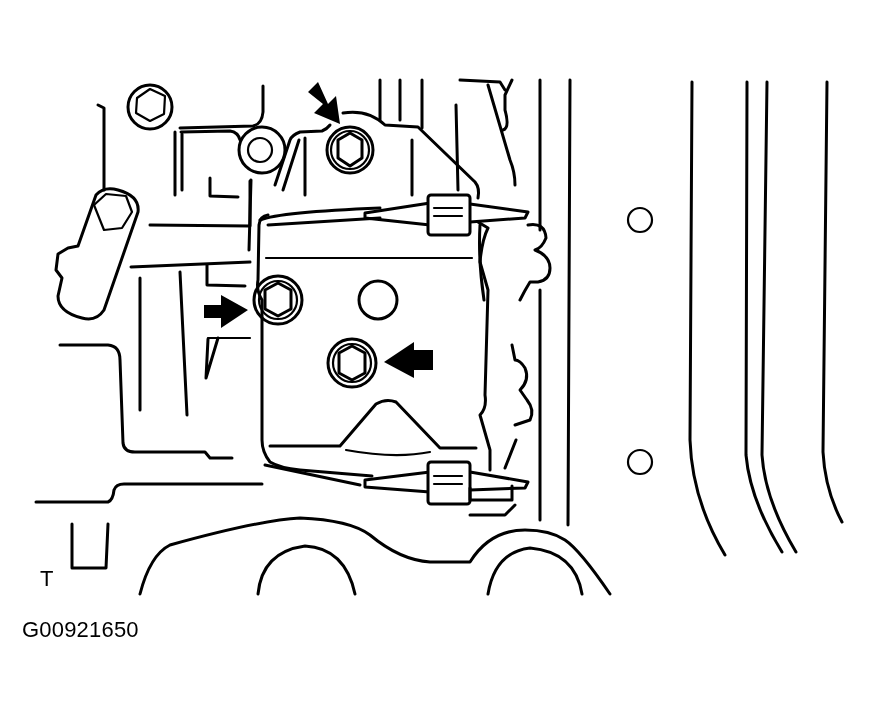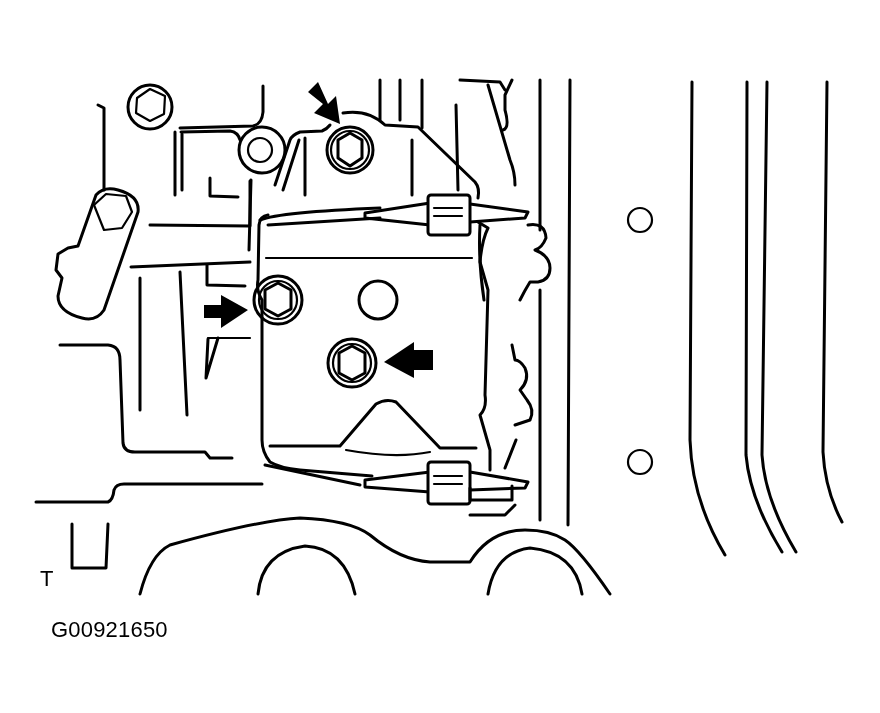--- a/index.html
+++ b/index.html
@@ -2,21 +2,21 @@
 <html><head>
   <meta charset="utf-8">
   <style>
     html, body { margin: 0; padding: 0; background: #ffffff; }
     body { width: 880px; height: 713px; position: relative; overflow: hidden; font-family: "Liberation Sans", sans-serif; }
     #diagram { position: absolute; left: 0; top: 0; width: 880px; height: 713px; }
     .ln { fill: none; stroke: #000; stroke-width: 3; stroke-linecap: round; stroke-linejoin: round; }
     .lt { fill: none; stroke: #000; stroke-width: 2.2; stroke-linecap: round; stroke-linejoin: round; }
     .fill { fill: #000; stroke: none; }
     .white { fill: #fff; }
-    .fig-id { position: absolute; left: 51px; top: 617px; font-size: 22px; color: #000; letter-spacing: 0.2px; }
+    .fig-id { position: absolute; left: 22px; top: 617px; font-size: 22px; color: #000; letter-spacing: 0.2px; }
     .corner-mark { position: absolute; left: 40px; top: 566px; font-size: 22px; color: #000; }
   </style>
 </head>
 <body>
 
 <svg id="diagram" viewBox="0 0 880 713" xmlns="http://www.w3.org/2000/svg">
 
   <g>
 
     <circle class="ln" cx="150" cy="107" r="22"></circle>

